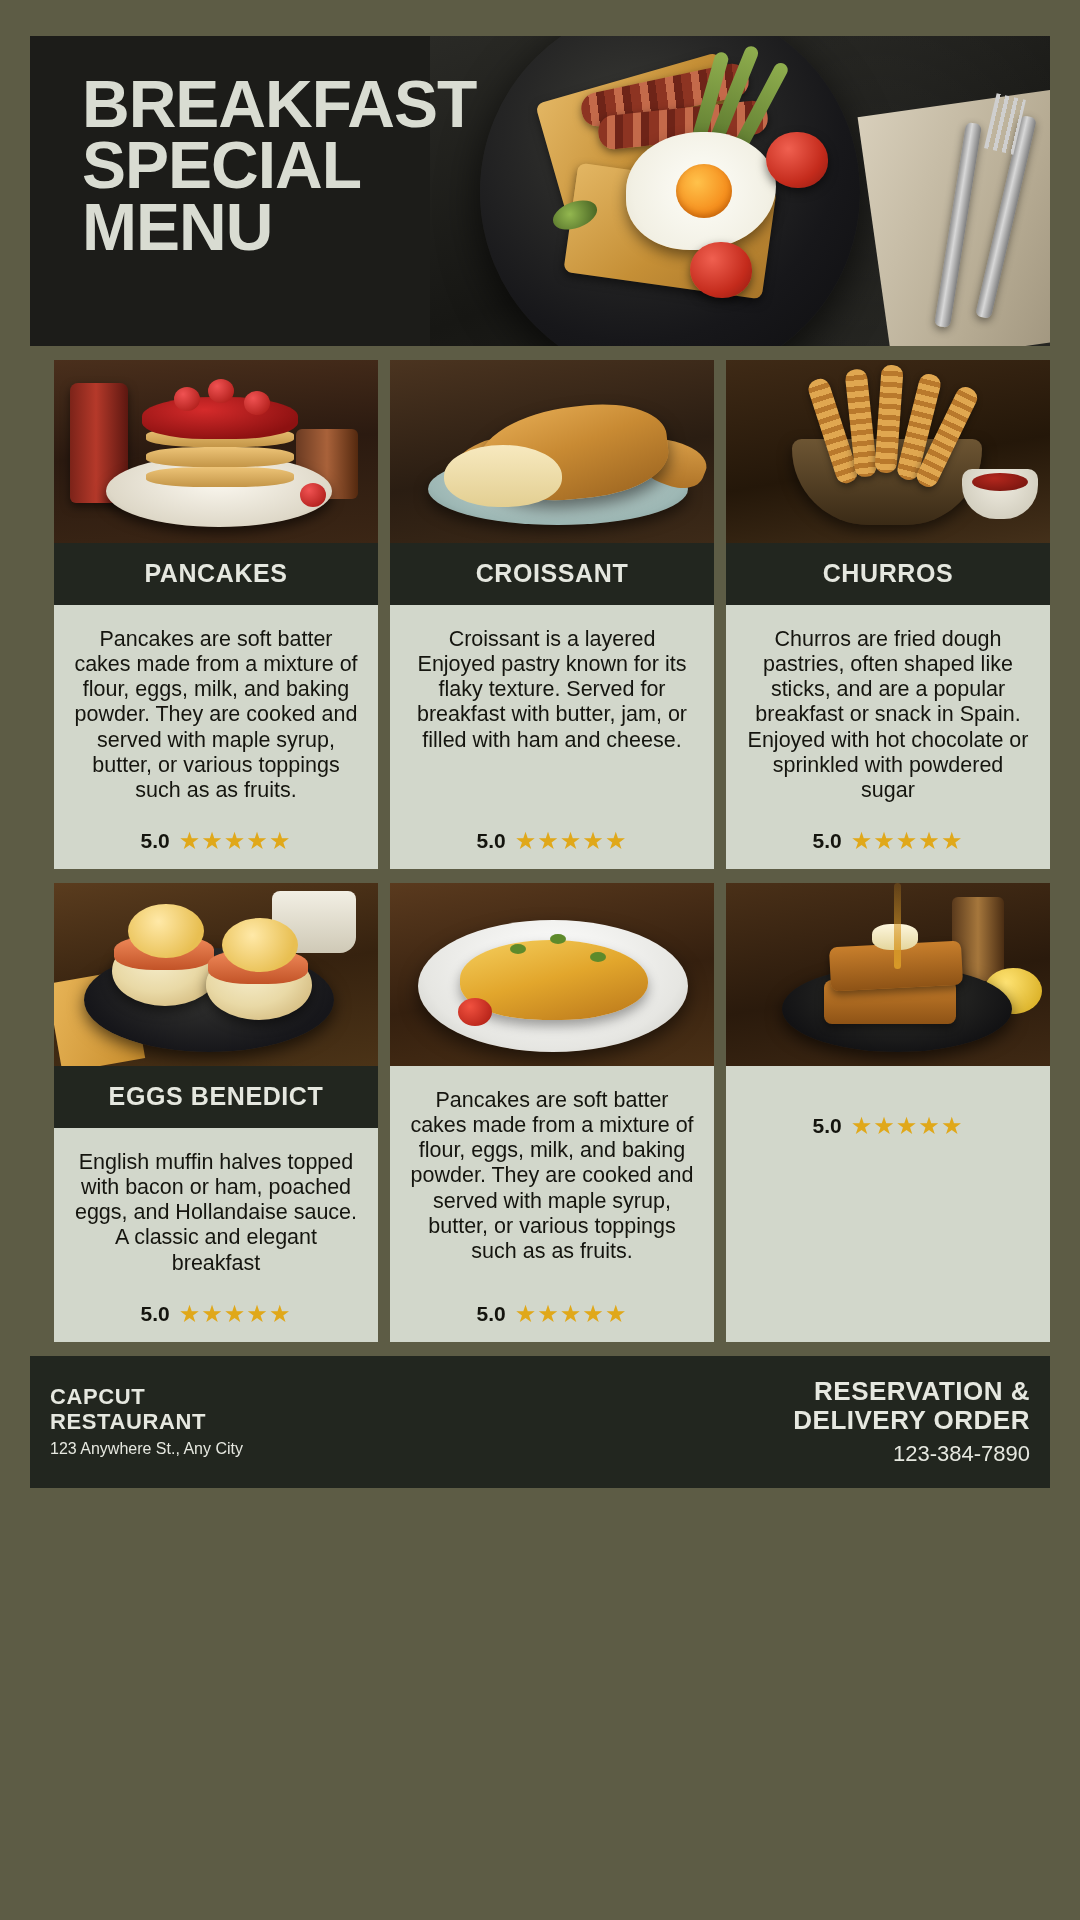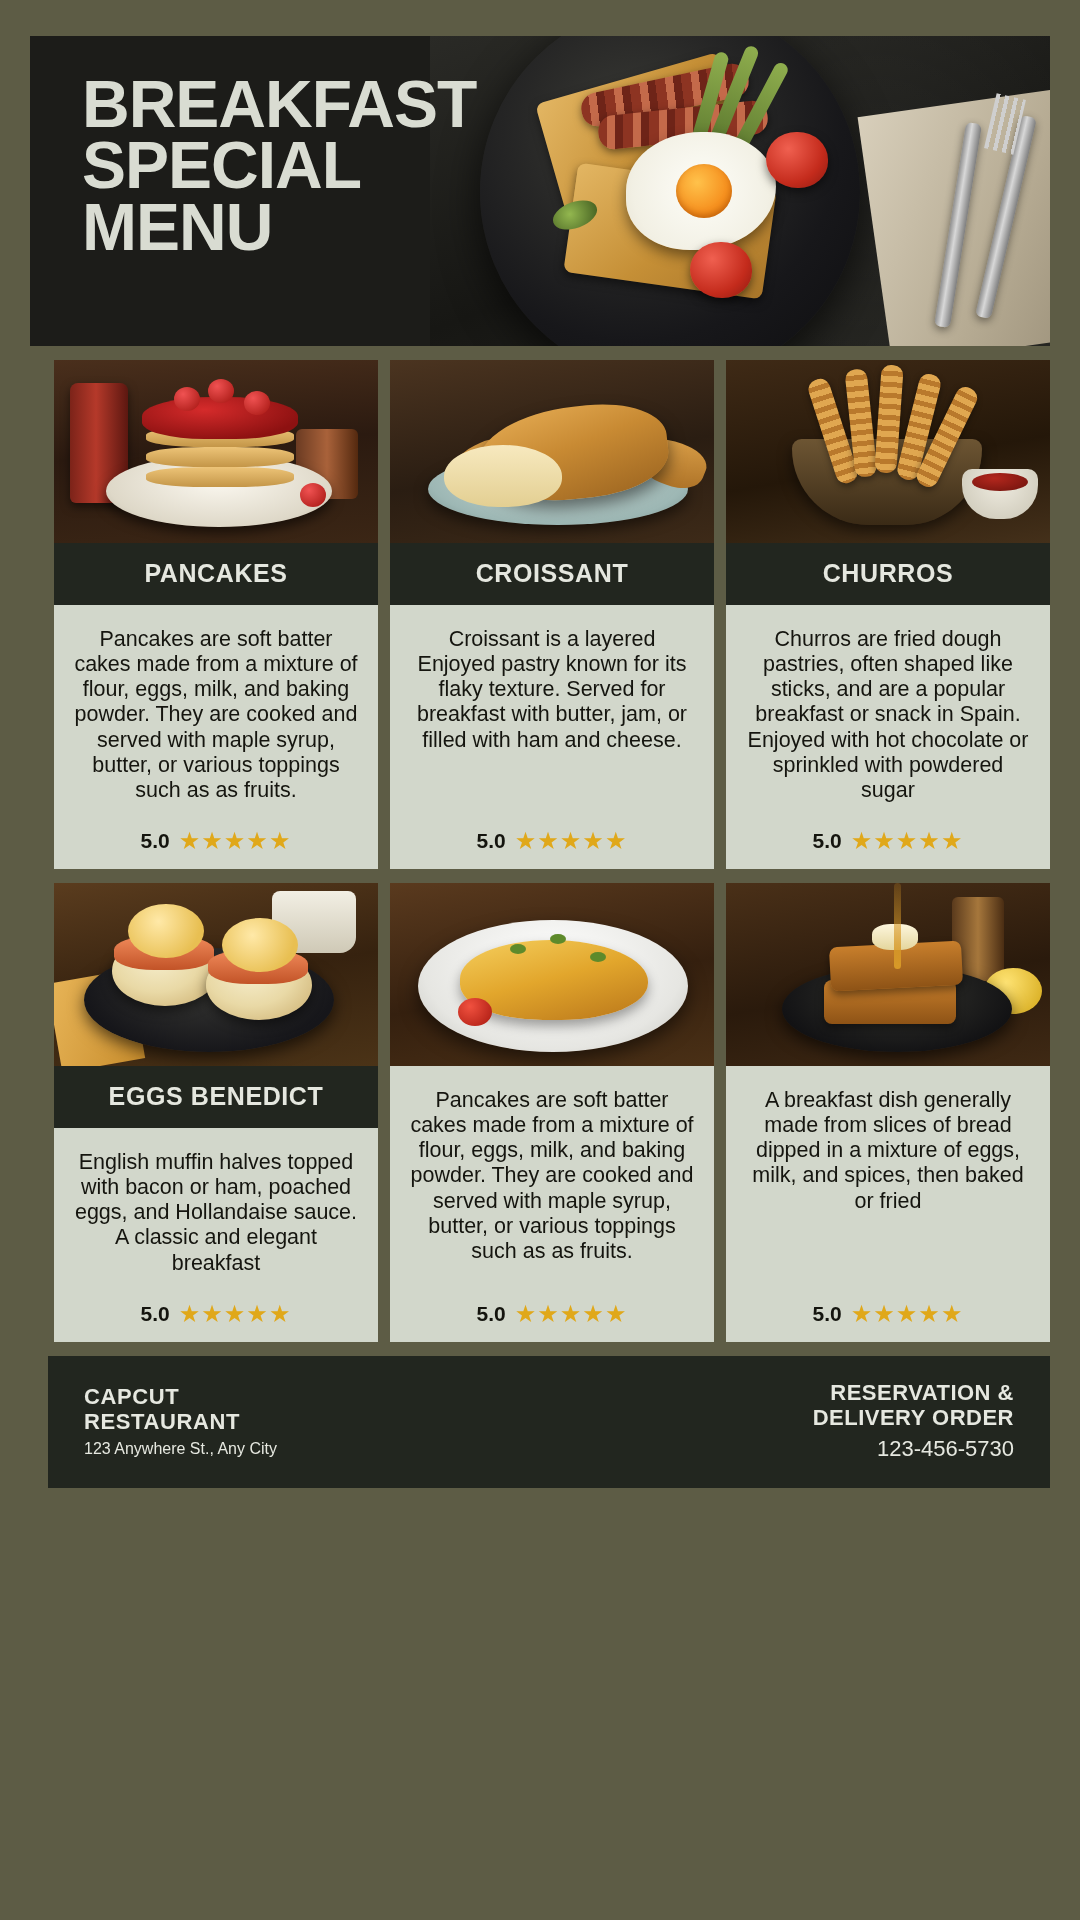--- a/index.html
+++ b/index.html
@@ -397,37 +397,36 @@
   }
 
   
   .footer {
     margin-top: 14px;
     background: #22261f;
     height: 132px;
     display: flex;
     align-items: center;
     justify-content: space-between;
-    padding: 0 36px;
+    padding: 0 20px;
     color: #e6e8e0;
-    margin-left: 18px;
   }
   .footer-left .brand {
     font-weight: bold;
     font-size: 22px;
     line-height: 1.12;
     letter-spacing: 0.6px;
     text-transform: uppercase;
     white-space: pre-line;
   }
   .footer-left .addr { font-size: 16px; margin-top: 6px; }
   .footer-right { text-align: right; }
   .footer-right .svc {
     font-weight: bold;
-    font-size: 22px;
+    font-size: 26px;
     line-height: 1.12;
     letter-spacing: 0.5px;
     text-transform: uppercase;
     white-space: pre-line;
   }
   .footer-right .phone { font-size: 22px; margin-top: 6px; }
 </style>
 </head>
 <body>
 
@@ -582,36 +581,35 @@
           <div class="ft-shaker"></div>
           <div class="ft-lemon"></div>
           <div class="ft-plate"></div>
           <div class="ft-slice f1"></div>
           <div class="ft-slice f2"></div>
           <div class="ft-butter"></div>
           <div class="ft-drip"></div>
         </div>
       </div>
       <div class="card-body">
-        <div class="card-desc">A breakfast dish generally made from slices of bread dipped in a mixture of eggs, milk, and spices, then baked or fried</div>
         <div class="rating-row">
           <span class="rating-score">5.0</span>
           <span class="stars">★★★★★</span>
         </div>
       </div>
     </div>
 
   </div>
 
   <div class="footer">
     <div class="footer-left">
       <div class="brand">CAPCUT
 RESTAURANT</div>
       <div class="addr">123 Anywhere St., Any City</div>
     </div>
     <div class="footer-right">
       <div class="svc">RESERVATION &amp;
 DELIVERY ORDER</div>
-      <div class="phone">123-456-5730</div>
+      <div class="phone">123-384-7890</div>
     </div>
   </div>
 
 </div>
 
 </body></html>

